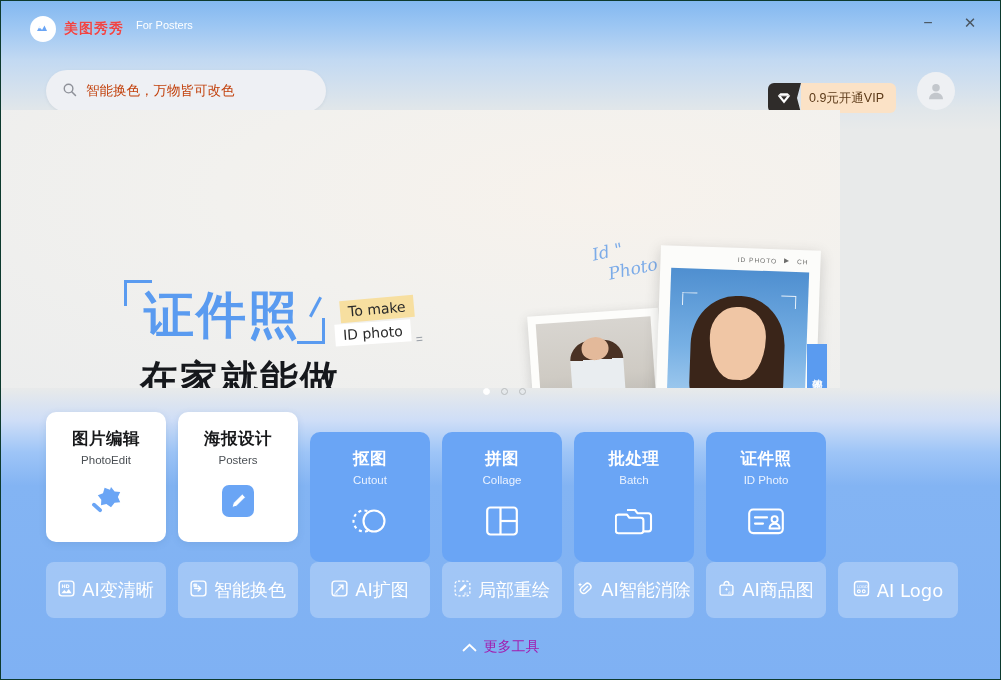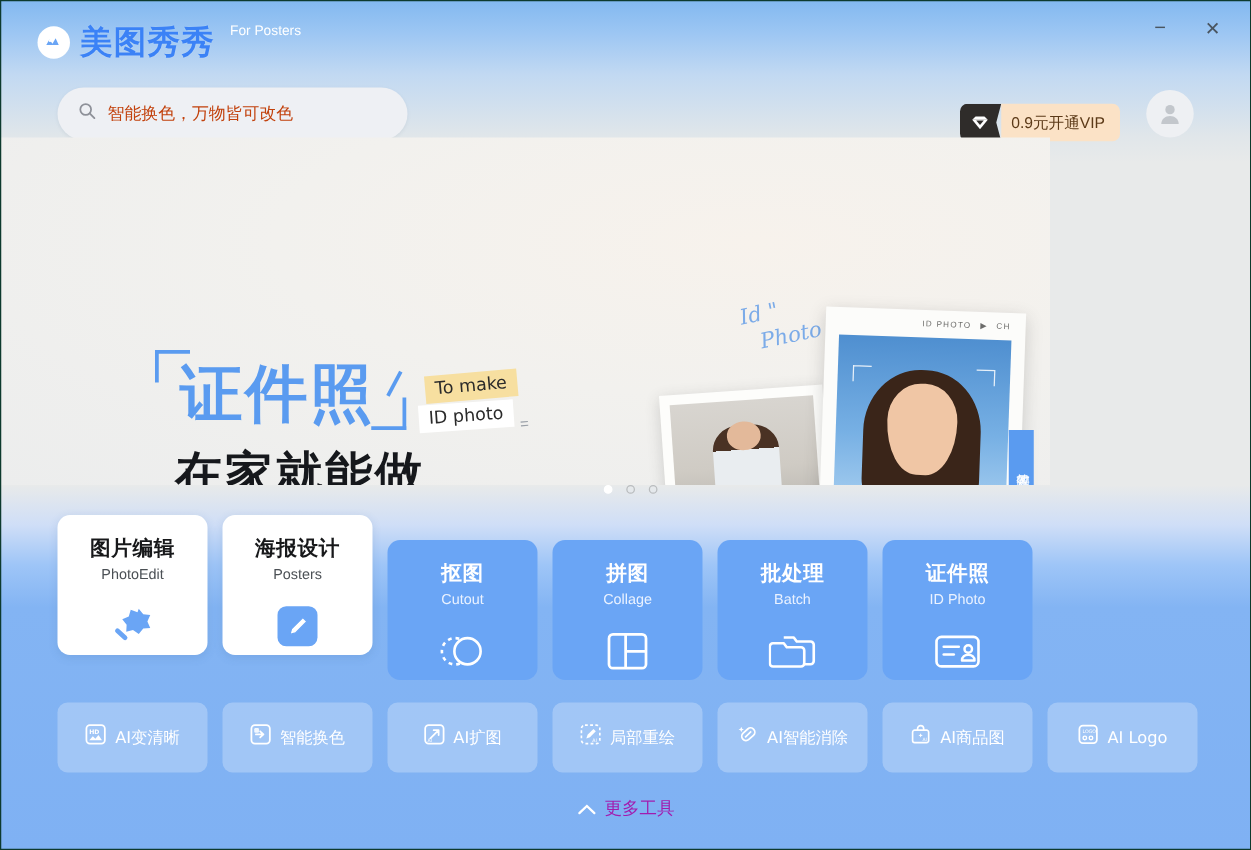--- a/index.html
+++ b/index.html
@@ -16,21 +16,21 @@
        #cfdef7 420px, #9ec5f7 452px, #83b4f3 486px, #7fb1f3 680px);
   }
   .window-border { position:absolute; left:0; top:0; width:1001px; height:680px;
     border:1px solid #0d3a2e; pointer-events:none; }
 
   
   .titlebar { position: absolute; left:0; top:0; width:1001px; height:56px; }
   .brand { position:absolute; left:30px; top:16px; display:flex; align-items:center; gap:8px; }
   .brand-logo { width:26px; height:26px; border-radius:50%; background:#ffffff;
      display:flex; align-items:center; justify-content:center; }
-  .brand-name { color:#3b82f6; font-size:26px; font-weight:700; letter-spacing:1px;
+  .brand-name { color:#ef4444; font-size:14px; font-weight:700; letter-spacing:1px;
      font-family:Liberation Mono, monospace; text-shadow:0 0 1px rgba(255,255,255,.4);}
   .brand-sub { color:#ffffff; font-size:11px; margin-left:4px; align-self:flex-start; margin-top:3px;}
 
   .win-ctrls { position:absolute; right:10px; top:8px; display:flex; gap:0px; }
   .win-btn { width:42px; height:30px; display:flex; align-items:center; justify-content:center;
      color:#4a5560; cursor:pointer; }
 
   
   .search-box { position:absolute; left:46px; top:70px; width:280px; height:42px;
      background:#eef0f4; border-radius:21px; display:flex; align-items:center;
@@ -105,38 +105,38 @@
   .side-label { position:absolute; left:807px; top:234px; width:20px; height:54px; background:#5a9bf0;
      color:#fff; font-size:11px; writing-mode:vertical-rl; display:flex; align-items:center;
      justify-content:center; letter-spacing:1px; }
 
   .dots { position:absolute; left:483px; top:388px; display:flex; gap:11px; }
   .dot { width:7px; height:7px; border-radius:50%; border:1px solid #b9bcbe; cursor:pointer; }
   .dot.active { background:#ffffff; border-color:#ffffff; }
 
   
   .cards { position:absolute; left:46px; top:412px; display:flex; gap:12px; }
-  .card { width:120px; height:112px; border-radius:10px; display:flex; flex-direction:column;
+  .card { width:120px; height:130px; border-radius:10px; display:flex; flex-direction:column;
      align-items:center; padding-top:16px; cursor:pointer; }
   .card.white { background:#ffffff; box-shadow:0 2px 7px rgba(70,110,170,.16); }
   .card.blue  { background:#6aa5f5;margin-top:20px; }
   .card-cn { font-size:16.5px; font-weight:700; letter-spacing:.5px;
      font-family:"DejaVu Sans","Liberation Sans",sans-serif; }
   .card-en { font-size:11.5px; margin-top:4px; }
   .card.white .card-cn { color:#17181a; }
   .card.white .card-en { color:#4b5055; }
   .card.blue .card-cn { color:#ffffff; }
   .card.blue .card-en { color:#eaf2ff; }
   .card-ic { margin-top:13px; width:44px; height:44px; display:flex; align-items:center; justify-content:center; }
 
   
   .airow { position:absolute; left:46px; top:562px; display:flex; gap:12px; }
   .aibtn { width:120px; height:56px; border-radius:8px; background:rgba(255,255,255,.26);
      display:flex; align-items:center; justify-content:center; gap:7px; cursor:pointer; }
-  .aibtn span.lbl { color:#ffffff; font-size:13px; font-family:"DejaVu Sans","Liberation Sans",sans-serif;}
+  .aibtn span.lbl { color:#ffffff; font-size:18px; font-family:"DejaVu Sans","Liberation Sans",sans-serif;}
 
   .more { position:absolute; left:0; right:0; top:638px; display:flex; align-items:center;
      justify-content:center; gap:7px; color:#a21caf; font-size:14px; cursor:pointer; }
 </style>
 </head>
 <body>
 
 <div class="titlebar">
   <div class="brand">
     <span class="brand-logo">

